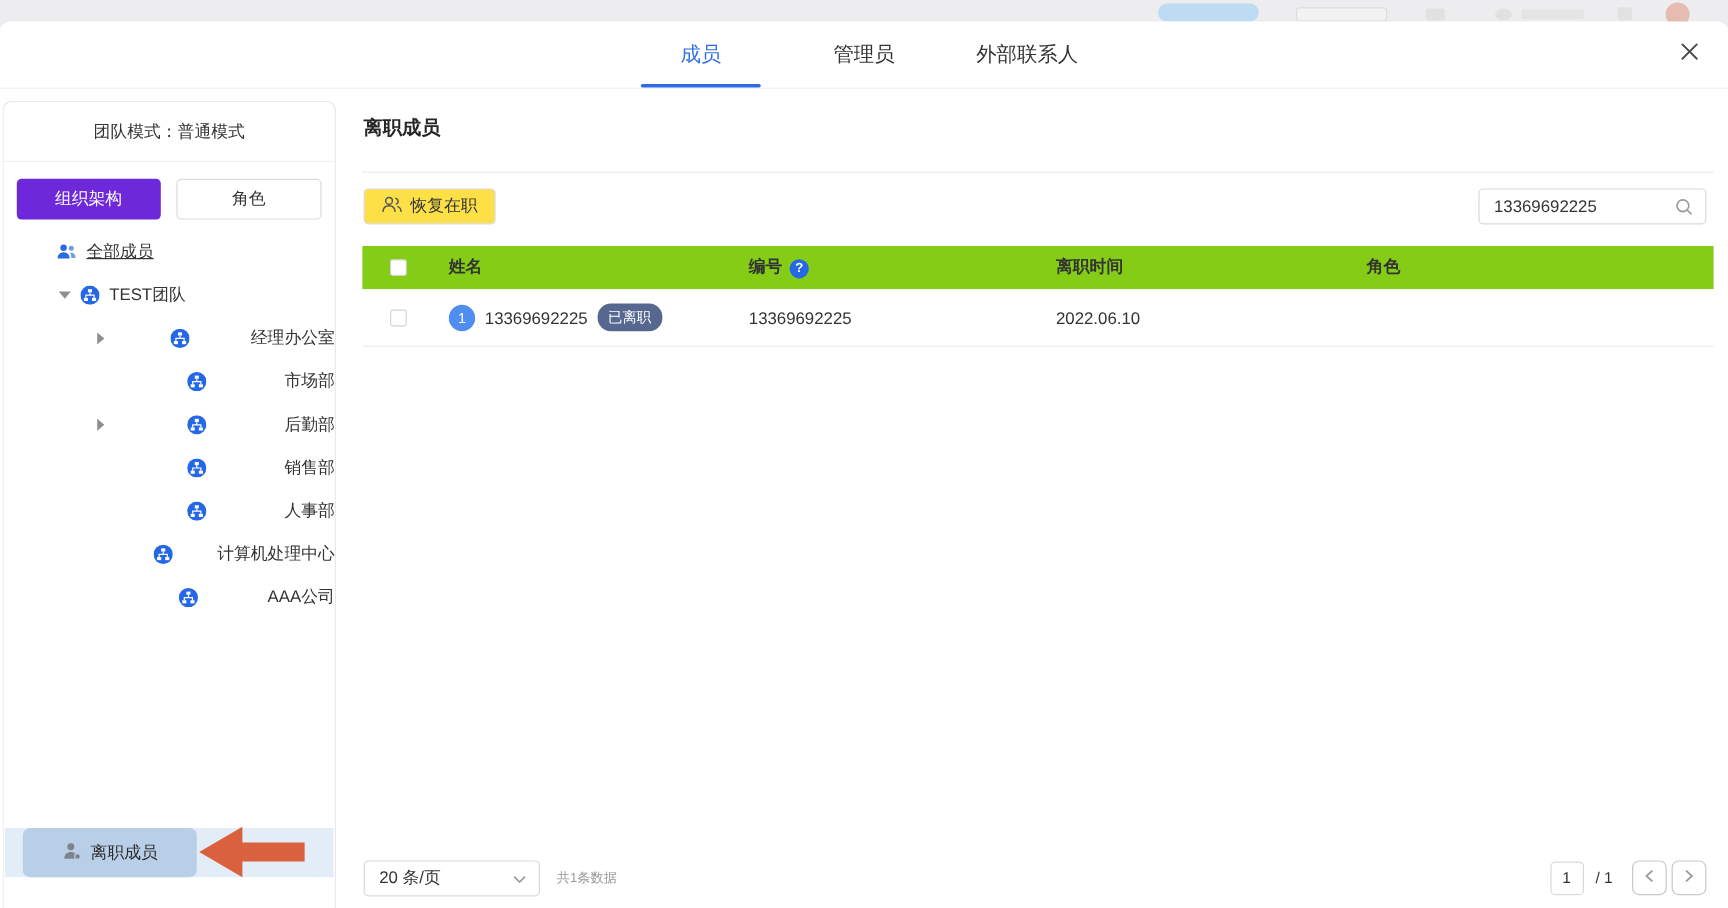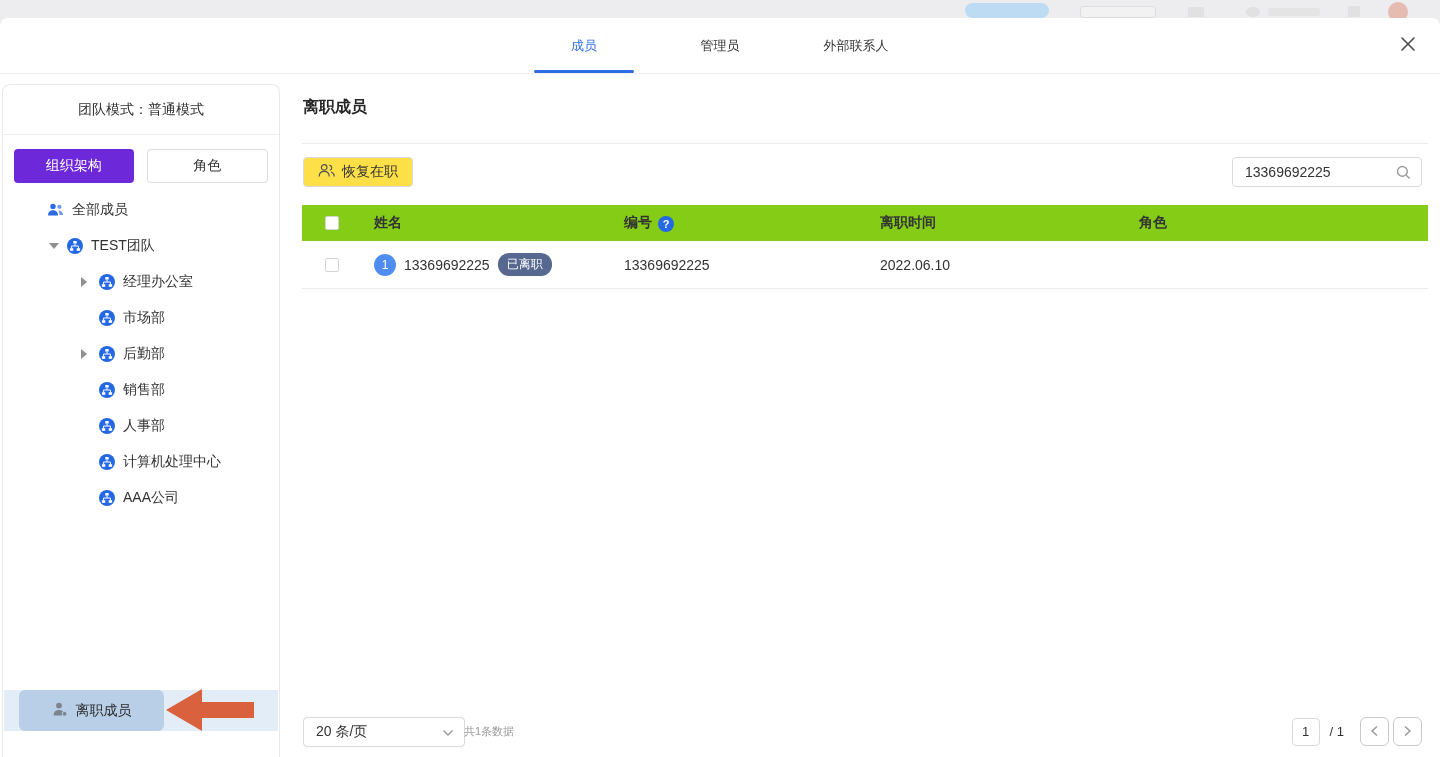--- a/index.html
+++ b/index.html
@@ -19,21 +19,21 @@
   .ghost-avatar { left:1388px; top:2px; width:20px; height:20px; border-radius:50%; background:#e3a99e; }
 
   
   .dialog { position:absolute; top:18px; left:0; width:1440px; height:739px;
     background:#fff; border-radius:8px 8px 0 0; }
 
   
   .dlg-header { position:relative; height:56px; border-bottom:1px solid #f0f0f2;
     display:flex; align-items:stretch; justify-content:center; gap:36px; }
   .tab { position:relative; width:100px; display:flex; align-items:center; justify-content:center;
-    font-size:13px; color:#333; cursor:pointer; }
+    font-size:17px; color:#333; cursor:pointer; }
   .tab.active { color:#2e6ce4; }
   .tab.active::after { content:""; position:absolute; left:0; bottom:0; width:100%; height:3px;
     background:#2e6ce4; border-radius:2px; }
   .close-btn { position:absolute; right:20px; top:50%; transform:translateY(-50%);
     width:24px; height:24px; display:flex; align-items:center; justify-content:center; cursor:pointer; }
 
   
   .sidebar { position:absolute; left:2px; top:66px; width:278px; height:673px;
     background:#fff; border:1px solid #e9e9eb; border-bottom:none; border-radius:8px 8px 0 0; }
   .mode-label { padding-top:16px; text-align:center; font-size:14px; color:#333; }
@@ -44,23 +44,23 @@
   .seg-btn.active { background:#6d28d9; color:#fff; }
   .seg-btn.plain  { background:#fff; color:#333; border:1px solid #dcdcde; }
 
   .tree { position:absolute; top:107px; left:0; right:0; }
   .tree-item { height:36px; display:flex; align-items:center; font-size:14px; color:#333; cursor:pointer; }
   .tree-item .caret { width:10px; margin-right:8px; display:flex; }
   .caret-down { width:0; height:0; border-left:5px solid transparent; border-right:5px solid transparent; border-top:6px solid #8f8f92; }
   .caret-right{ width:0; height:0; border-top:5px solid transparent; border-bottom:5px solid transparent; border-left:6px solid #8f8f92; }
   .caret-none { visibility:hidden; width:0; height:0; border-top:5px solid transparent; border-bottom:5px solid transparent; border-left:6px solid transparent; }
   .tree-item .org-ic { margin-right:8px; display:flex; }
-  .ti-all  { padding-left:44px; }
+  .ti-all  { padding-left:44px;text-decoration:underline; }
   .ti-lvl0 { padding-left:46px; }
-  .ti-lvl1 { padding-left:78px; }
+  .ti-lvl1 { padding-left:78px;justify-content:space-between; }
 
   .departed-row { position:absolute; left:1px; right:1px; bottom:26px; height:41px; background:#e3edf8; }
   .departed-pill { position:absolute; left:15px; top:0; width:145px; height:41px; background:#b9cfe8;
     border-radius:6px; display:flex; align-items:center; justify-content:center; gap:8px;
     font-size:14px; color:#2b2b2b; cursor:pointer; }
   .hint-arrow { position:absolute; left:162px; top:-3px; width:88px; height:46px; pointer-events:none; }
 
   
   .main { position:absolute; left:302px; top:66px; width:1126px; height:673px; }
   .main-title { position:absolute; top:13px; left:1px; font-size:16px; font-weight:bold; color:#262626; }
@@ -85,21 +85,21 @@
     margin-left:23px; cursor:pointer; }
   .col-name-h { display:flex; align-items:flex-end; gap:6px; }
   .name-cell { display:flex; align-items:center; gap:8px; }
   .avatar { width:22px; height:22px; border-radius:50%; background:#4f8df0; color:#fff;
     font-size:12px; display:flex; align-items:center; justify-content:center; }
   .badge { background:#56688f; color:#fff; font-size:12px; padding:3px 9px; border-radius:11px; }
   .help-ic { width:16px; height:16px; border-radius:50%; background:#2468e5; color:#fff;
     font-size:11px; font-weight:bold; display:flex; align-items:center; justify-content:center; cursor:pointer; }
 
   .footer { position:absolute; left:0; right:0; bottom:10px; height:30px; }
-  .page-size { position:absolute; left:1px; top:0; width:162px; height:30px; border:1px solid #d9d9db;
+  .page-size { position:absolute; left:1px; top:0; width:147px; height:30px; border:1px solid #d9d9db;
     border-radius:4px; display:flex; align-items:center; justify-content:space-between;
     padding:0 10px 0 12px; font-size:14px; color:#333; cursor:pointer; background:#fff; }
   .total-text { position:absolute; left:162px; top:7px; font-size:11px; color:#999; }
   .pager { position:absolute; right:6px; top:0; display:flex; align-items:center; gap:6px; }
   .page-input { width:28px; height:28px; border:1px solid #d9d9db; border-radius:4px; text-align:center;
     font-size:13px; color:#333; outline:none; font-family:"Liberation Sans","DejaVu Sans",sans-serif; }
   .page-total { font-size:13px; color:#333; margin:0 10px 0 4px; }
   .pg-btn { width:29px; height:29px; border:1px solid #c9c9cb; border-radius:6px; background:#fff;
     display:flex; align-items:center; justify-content:center; cursor:pointer; }
   .pg-btn + .pg-btn { margin-left:-2px; }

